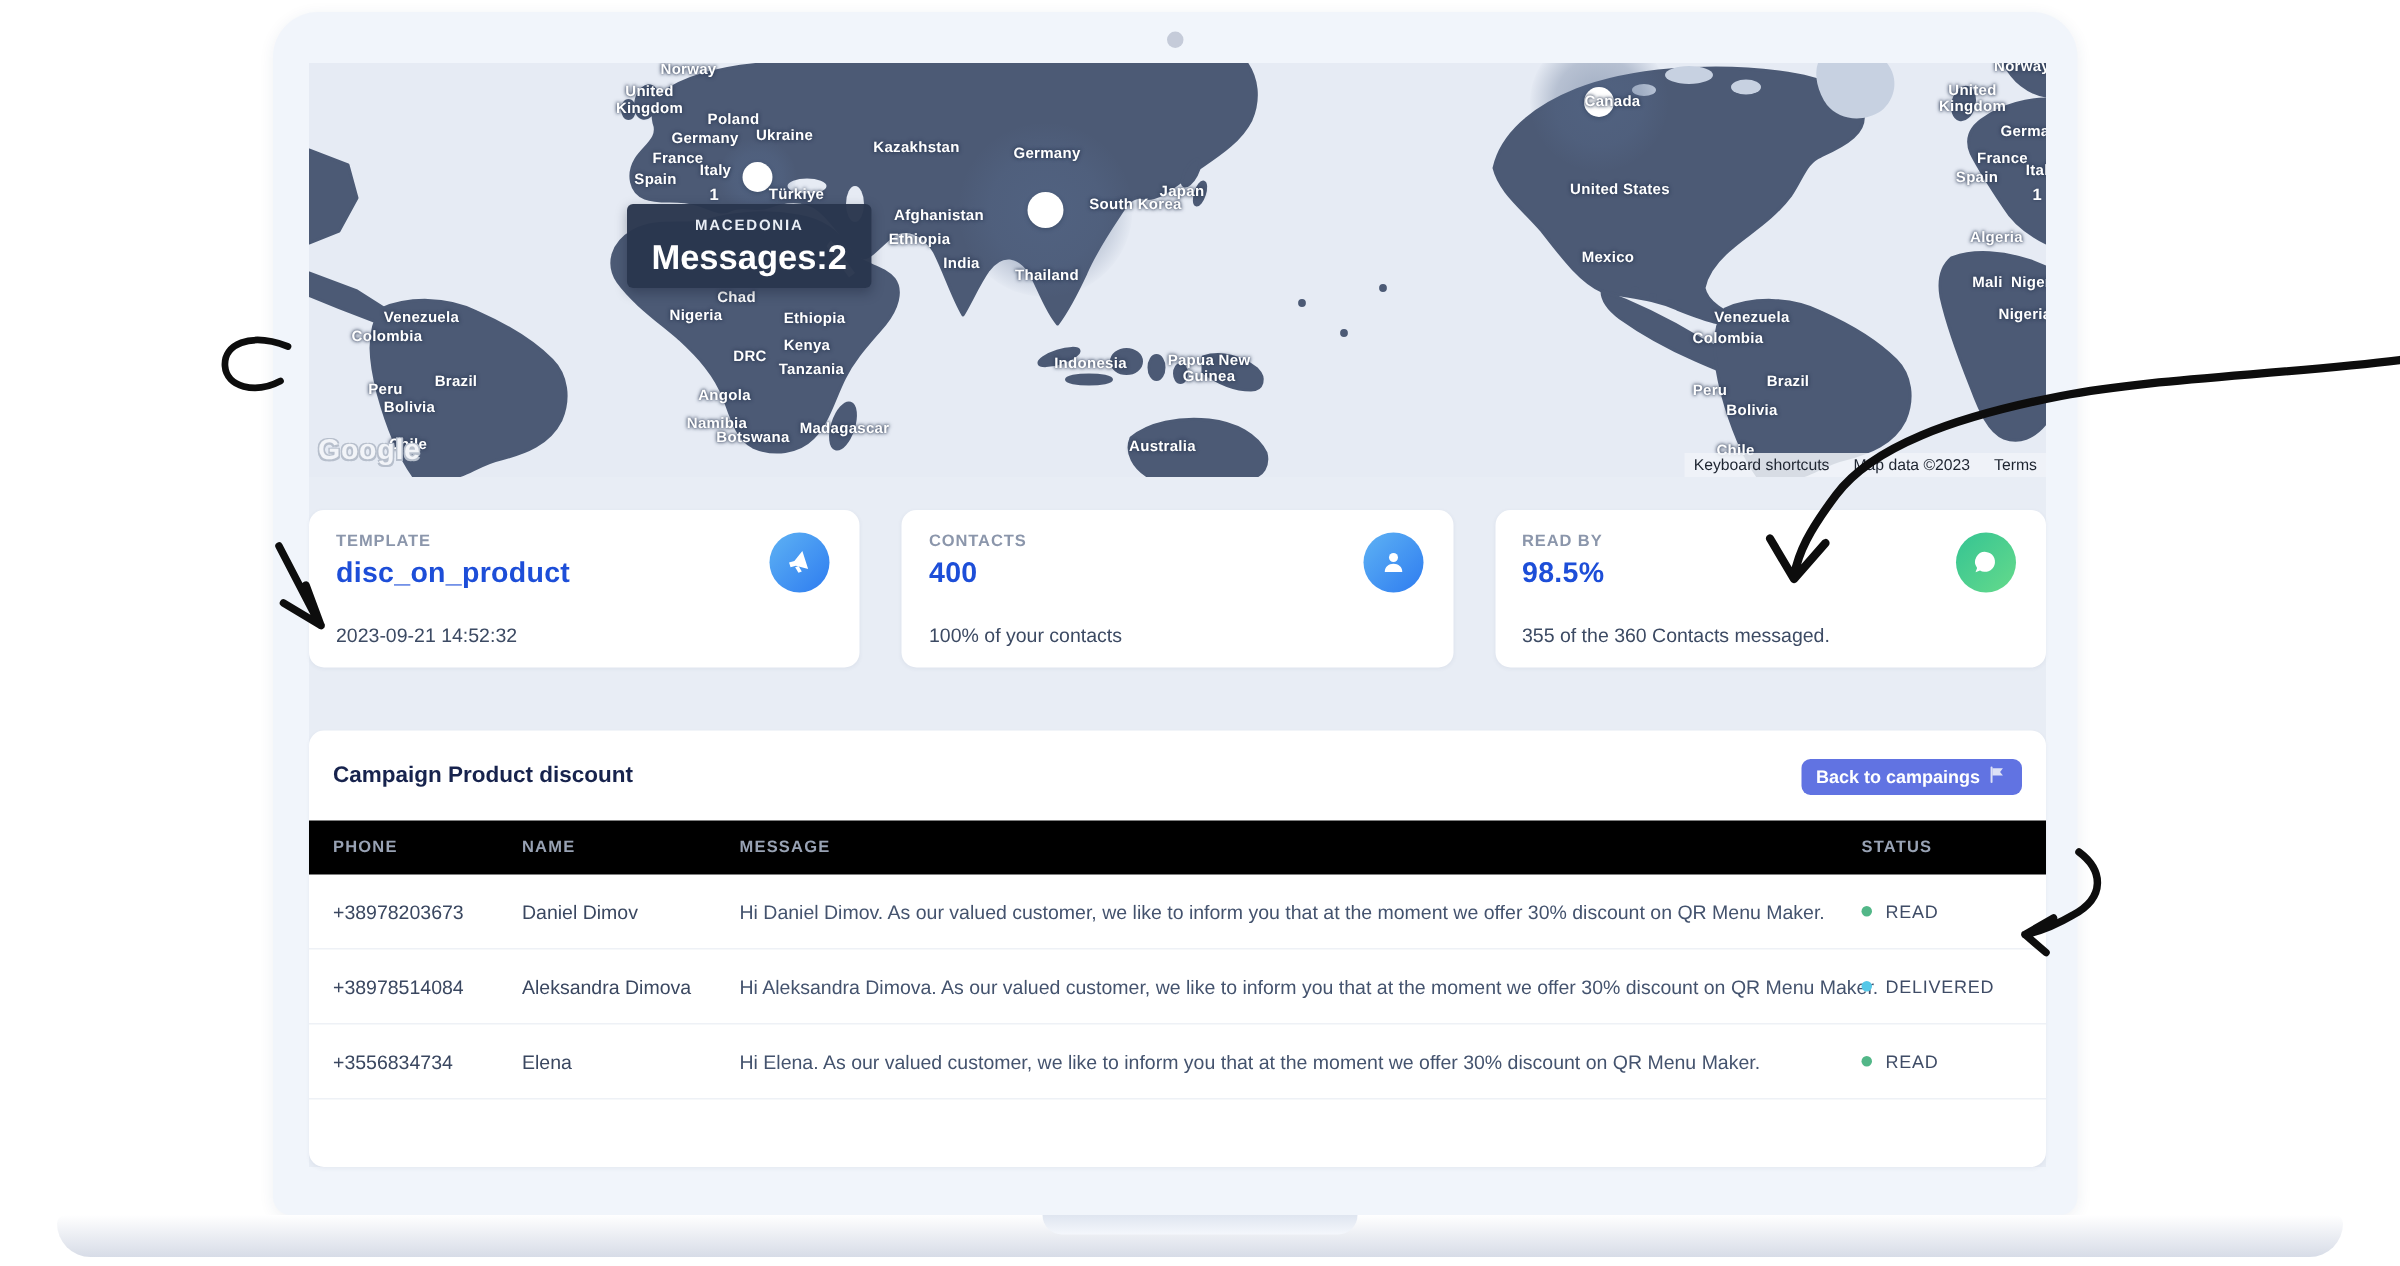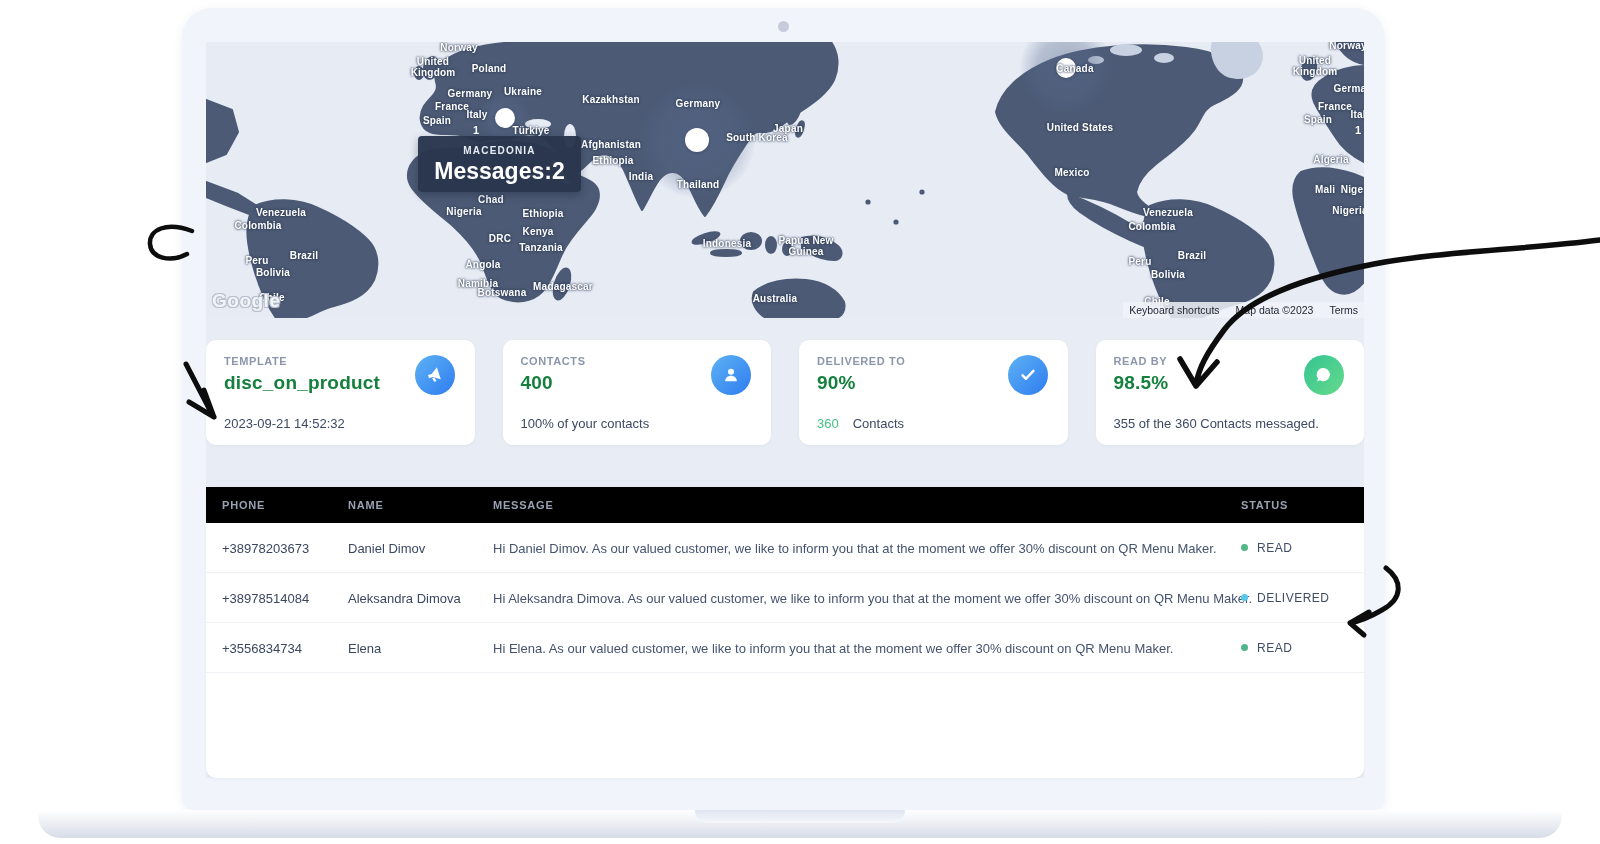--- a/index.html
+++ b/index.html
@@ -47,21 +47,21 @@
     align-items:center; gap:16px; padding:0 6px; font-size:10.5px; color:#1d2430;
     background:rgba(240,243,248,0.85); }
 
   
   #stats { position:absolute; left:0; top:298px; width:1158px; height:105px;
     display:flex; gap:28px; }
   .stat-card { flex:1; background:#ffffff; border-radius:10px; position:relative;
     padding:15px 18px 14px 18px; display:flex; flex-direction:column;
     box-shadow:0 1px 3px rgba(50,70,110,0.06); }
   .stat-title { font-size:11px; font-weight:700; letter-spacing:0.6px; color:#8b96ab; }
-  .stat-value { font-size:19px; font-weight:800; color:#15803d; margin-top:5px;
+  .stat-value { font-size:19px; font-weight:800; color:#1d4ed8; margin-top:5px;
     letter-spacing:0.2px; }
   .stat-sub { margin-top:auto; font-size:13px; color:#3c4a63; }
   .stat-sub .green { color:#47c085; margin-right:14px; }
   .stat-icon { position:absolute; right:20px; top:15px; width:40px; height:40px;
     border-radius:50%; display:flex; align-items:center; justify-content:center; }
   .stat-icon.blue  { background:linear-gradient(135deg,#5eb2f4,#2e7cf0); }
   .stat-icon.green { background:linear-gradient(135deg,#35c493,#65da8b); }
 
   
   #table-card { position:absolute; left:0; top:445px; width:1158px; height:291px;
@@ -169,30 +169,30 @@
             <div class="map-dot" style="left: 491px; top: 98px; height: 24px; width: 24px;"></div>
             <div class="map-glow" style="left: 860px; top: 26px; height: 92px; width: 92px;"></div>
             <div class="map-dot" style="left: 860px; top: 26px; height: 20px; width: 20px;"></div>
             <span class="map-cluster" style="left: 270px; top: 88px;">1</span>
             <span class="map-cluster" style="left: 1152px; top: 88px;">1</span>
           </div>
         <div id="map-labels">
             <span class="map-label" style="left: 253px; top: 5px;">Norway</span>
             <span class="map-label" style="left: 227px; top: 25px;">United
 Kingdom</span>
-            <span class="map-label" style="left: 283px; top: 26px;">Poland</span>
+            <span class="map-label" style="left: 283px; top: 38px;">Poland</span>
             <span class="map-label" style="left: 264px; top: 51px;">Germany</span>
             <span class="map-label" style="left: 317px; top: 49px;">Ukraine</span>
             <span class="map-label" style="left: 246px; top: 64px;">France</span>
             <span class="map-label" style="left: 271px; top: 72px;">Italy</span>
             <span class="map-label" style="left: 231px; top: 78px;">Spain</span>
             <span class="map-label" style="left: 325px; top: 88px;">Türkiye</span>
             <span class="map-label" style="left: 405px; top: 57px;">Kazakhstan</span>
             <span class="map-label" style="left: 492px; top: 61px;">Germany</span>
-            <span class="map-label" style="left: 405px; top: 102px;">Afghanistan</span>
+            <span class="map-label" style="left: 420px; top: 102px;">Afghanistan</span>
             <span class="map-label" style="left: 407px; top: 118px;">Ethiopia</span>
             <span class="map-label" style="left: 435px; top: 134px;">India</span>
             <span class="map-label" style="left: 551px; top: 95px;">South Korea</span>
             <span class="map-label" style="left: 582px; top: 86px;">Japan</span>
             <span class="map-label" style="left: 492px; top: 142px;">Thailand</span>
             <span class="map-label" style="left: 521px; top: 201px;">Indonesia</span>
             <span class="map-label" style="left: 600px; top: 204px;">Papua New
 Guinea</span>
             <span class="map-label" style="left: 569px; top: 256px;">Australia</span>
             <span class="map-label" style="left: 285px; top: 157px;">Chad</span>
@@ -267,46 +267,46 @@
           <div class="stat-value">400</div>
           <div class="stat-sub">100% of your contacts</div>
           <div class="stat-icon blue">
             <svg width="20" height="20" viewBox="0 0 24 24" fill="#ffffff">
               <circle cx="12" cy="8" r="3.6"></circle>
               <path d="M5 19.5c0-4 3.1-6.5 7-6.5s7 2.5 7 6.5z"></path>
             </svg>
           </div>
         </div>
 
-        <div class="stat-card">
-          <div class="stat-title">DELIVERED TO</div>
-          <div class="stat-value">90%</div>
-          <div class="stat-sub">
-            <span class="green">360</span><span>Contacts</span>
-          </div>
-          <div class="stat-icon blue">
-            <svg width="20" height="20" viewBox="0 0 24 24" fill="none" stroke="#ffffff" stroke-width="3" stroke-linecap="round" stroke-linejoin="round">
-              <path d="M5.5 12.5l4 4 9-9.5"></path>
-            </svg>
-          </div>
-        </div>
 
         <div class="stat-card">
           <div class="stat-title">READ BY</div>
           <div class="stat-value">98.5%</div>
           <div class="stat-sub">355 of the 360 Contacts messaged.</div>
           <div class="stat-icon green">
             <svg width="20" height="20" viewBox="0 0 24 24" fill="#ffffff">
               <path d="M12 3.5a8 8 0 1 1-4.8 14.9L3.6 19.8l1.3-3.5A8 8 0 0 1 12 3.5z"></path>
             </svg>
           </div>
         </div>
       </div>
 
       <div id="table-card">
+        <div id="table-title-row">
+          <div id="campaign-title">Campaign Product discount</div>
+          <button id="back-button">
+            <span>Back to campaings</span>
+            <span>
+              <svg width="13" height="13" viewBox="0 0 24 24">
+                <path d="M5 3v18" stroke="#dde1f6" stroke-width="2.4" stroke-linecap="round"></path>
+                <path d="M6 4h13l-3.5 4.5L19 13H6z" fill="#dde1f6"></path>
+              </svg>
+            </span>
+          </button>
+        </div>
         <div id="thead">
           <span class="th col-phone">PHONE</span>
           <span class="th col-name">NAME</span>
           <span class="th col-message">MESSAGE</span>
           <span class="th col-status">STATUS</span>
         </div>
         <div id="tbody">
             <div class="trow">
               <div class="td col-phone">+38978203673</div>
               <div class="td col-name">Daniel Dimov</div>

